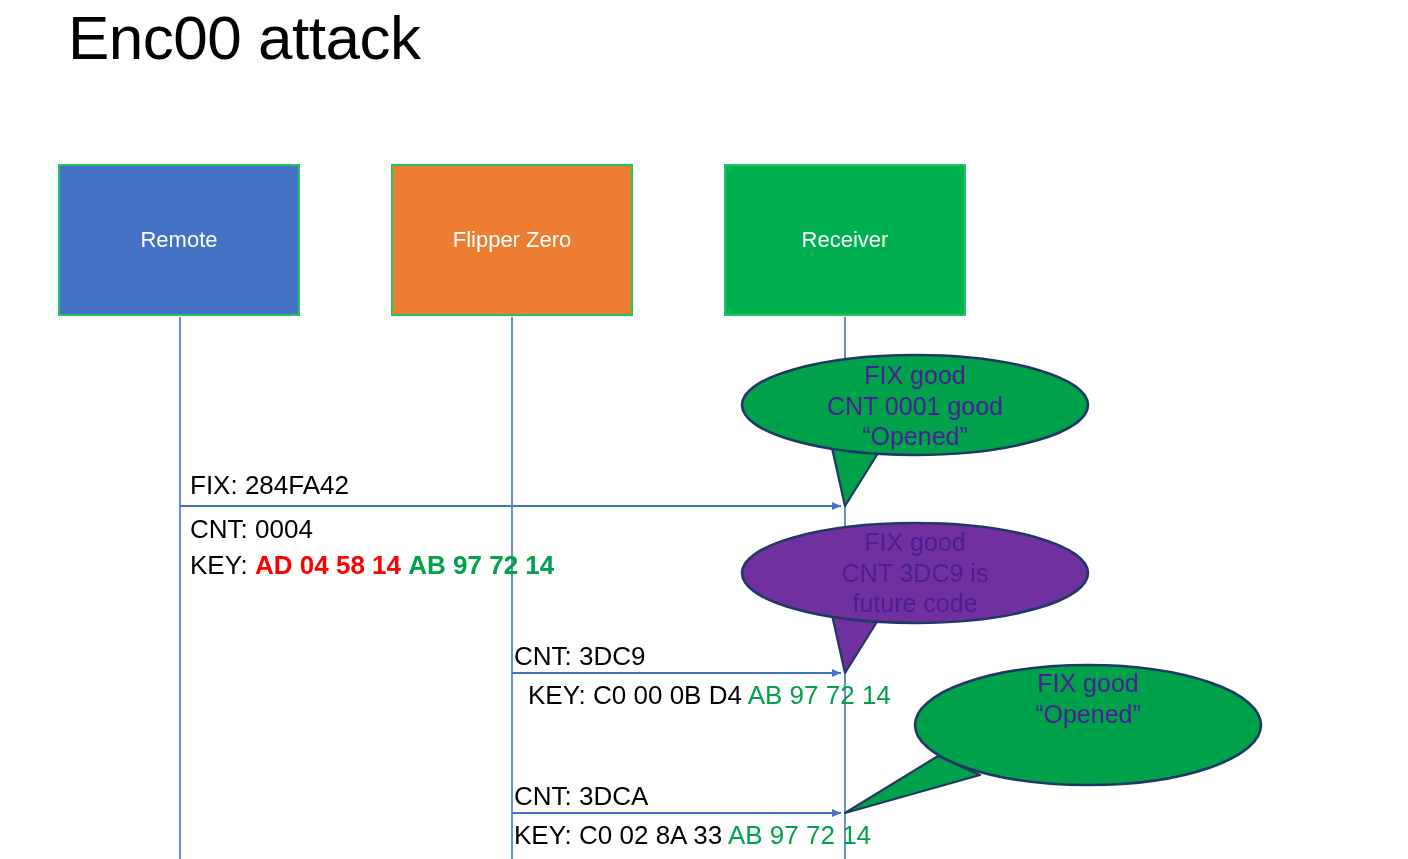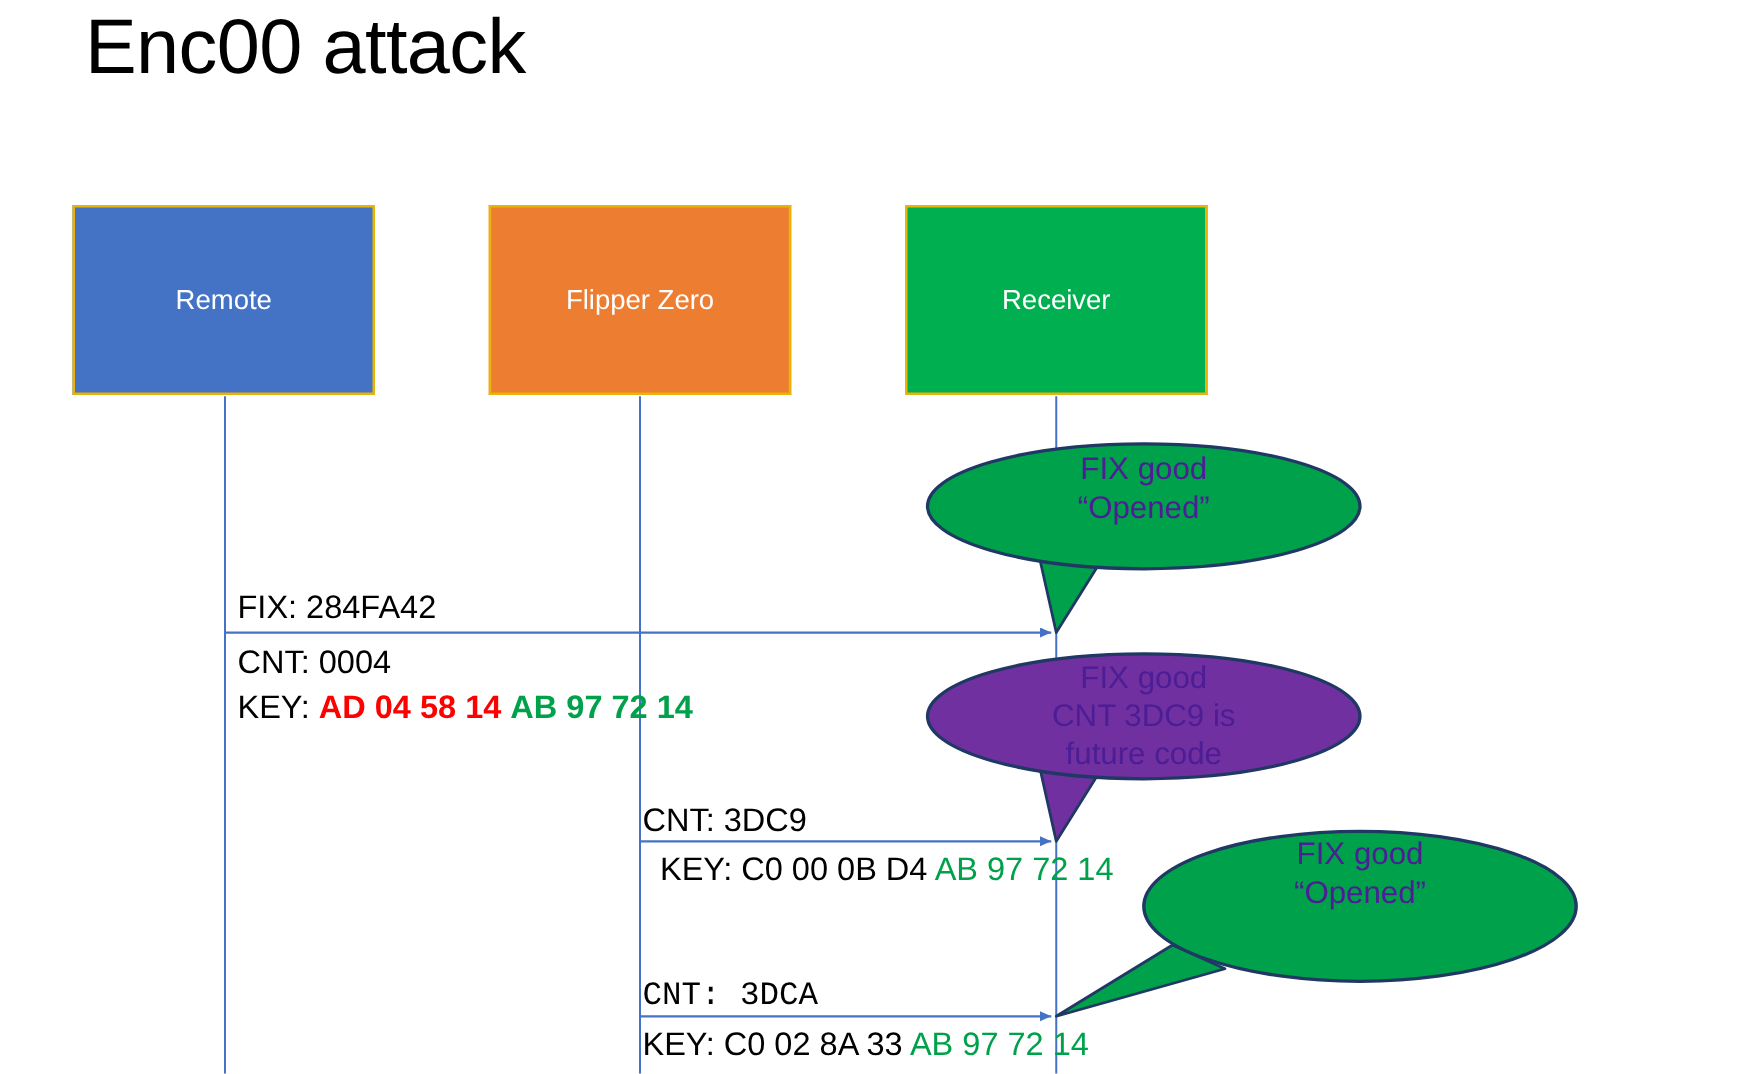--- a/index.html
+++ b/index.html
@@ -31,21 +31,21 @@
     font-weight: 400;
     line-height: 1.15;
     color: #000000;
     letter-spacing: -0.5px;
     white-space: nowrap;
   }
 
   .actor-box {
     position: absolute;
     box-sizing: border-box;
-    border: 2px solid #eab308;
+    border: 2px solid #22c55e;
     display: flex;
     align-items: center;
     justify-content: center;
     color: #ffffff;
     font-size: 22px;
     font-weight: 400;
   }
   .actor-label { pointer-events: none; }
 
   #box-remote   { left: 58px;  top: 164px; width: 242px; height: 152px; background: #4472C4; }
@@ -63,21 +63,21 @@
   .k-green { color: #00A14B; font-weight: bold; }
   .k-green-norm { color: #00A14B; }
 
   #msg1-fix { left: 190px; top: 472px; }
   #msg1-cnt { left: 190px; top: 516px; }
   #msg1-key { left: 190px; top: 552px; }
 
   #msg2-cnt { left: 514px; top: 643px; }
   #msg2-key { left: 528px; top: 682px; }
 
-  #msg3-cnt { left: 514px; top: 783px; font-family: Liberation Mono, monospace; }
+  #msg3-cnt { left: 514px; top: 783px; }
   #msg3-key { left: 514px; top: 822px; }
 
   .bubble-text {
     position: absolute;
     color: #4c1d95;
     font-size: 25px;
     line-height: 1.22;
     text-align: center;
     white-space: nowrap;
     pointer-events: none;
@@ -146,20 +146,21 @@
   <div class="msg-text" id="msg1-key"><span>KEY: </span><span class="k-red">AD 04 58 14</span><span> </span><span class="k-green">AB 97 72 14</span></div>
 
   <div class="msg-text" id="msg2-cnt">CNT: 3DC9</div>
   <div class="msg-text" id="msg2-key"><span>KEY: C0 00 0B D4 </span><span class="k-green-norm">AB 97 72 14</span></div>
 
   <div class="msg-text" id="msg3-cnt">CNT: 3DCA</div>
   <div class="msg-text" id="msg3-key"><span>KEY: C0 02 8A 33 </span><span class="k-green-norm">AB 97 72 14</span></div>
 
   <div class="bubble-text" id="bub1-text">
     <div>FIX good</div>
+    <div>CNT 0001 good</div>
     <div>“Opened”</div>
   </div>
   <div class="bubble-text" id="bub2-text">
     <div>FIX good</div>
     <div>CNT 3DC9 is</div>
     <div>future code</div>
   </div>
   <div class="bubble-text" id="bub3-text">
     <div>FIX good</div>
     <div>“Opened”</div>

